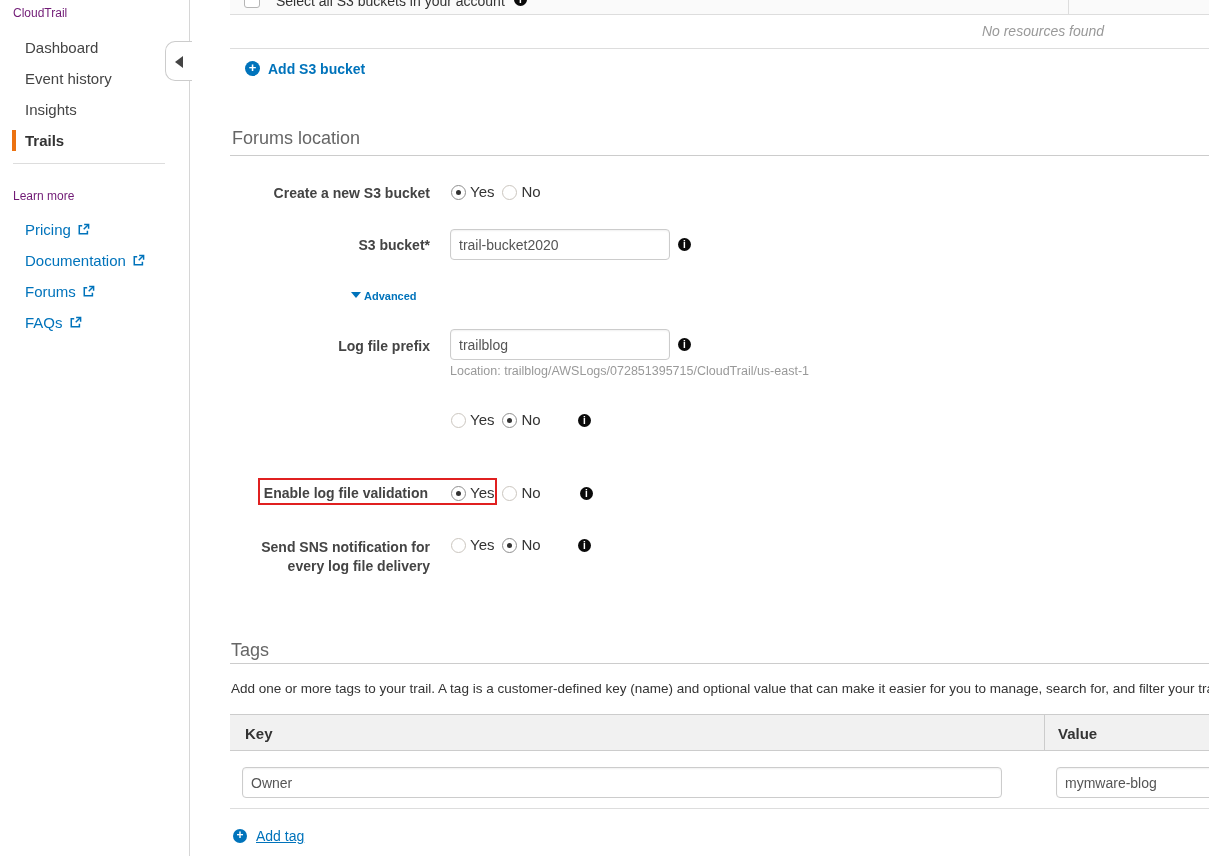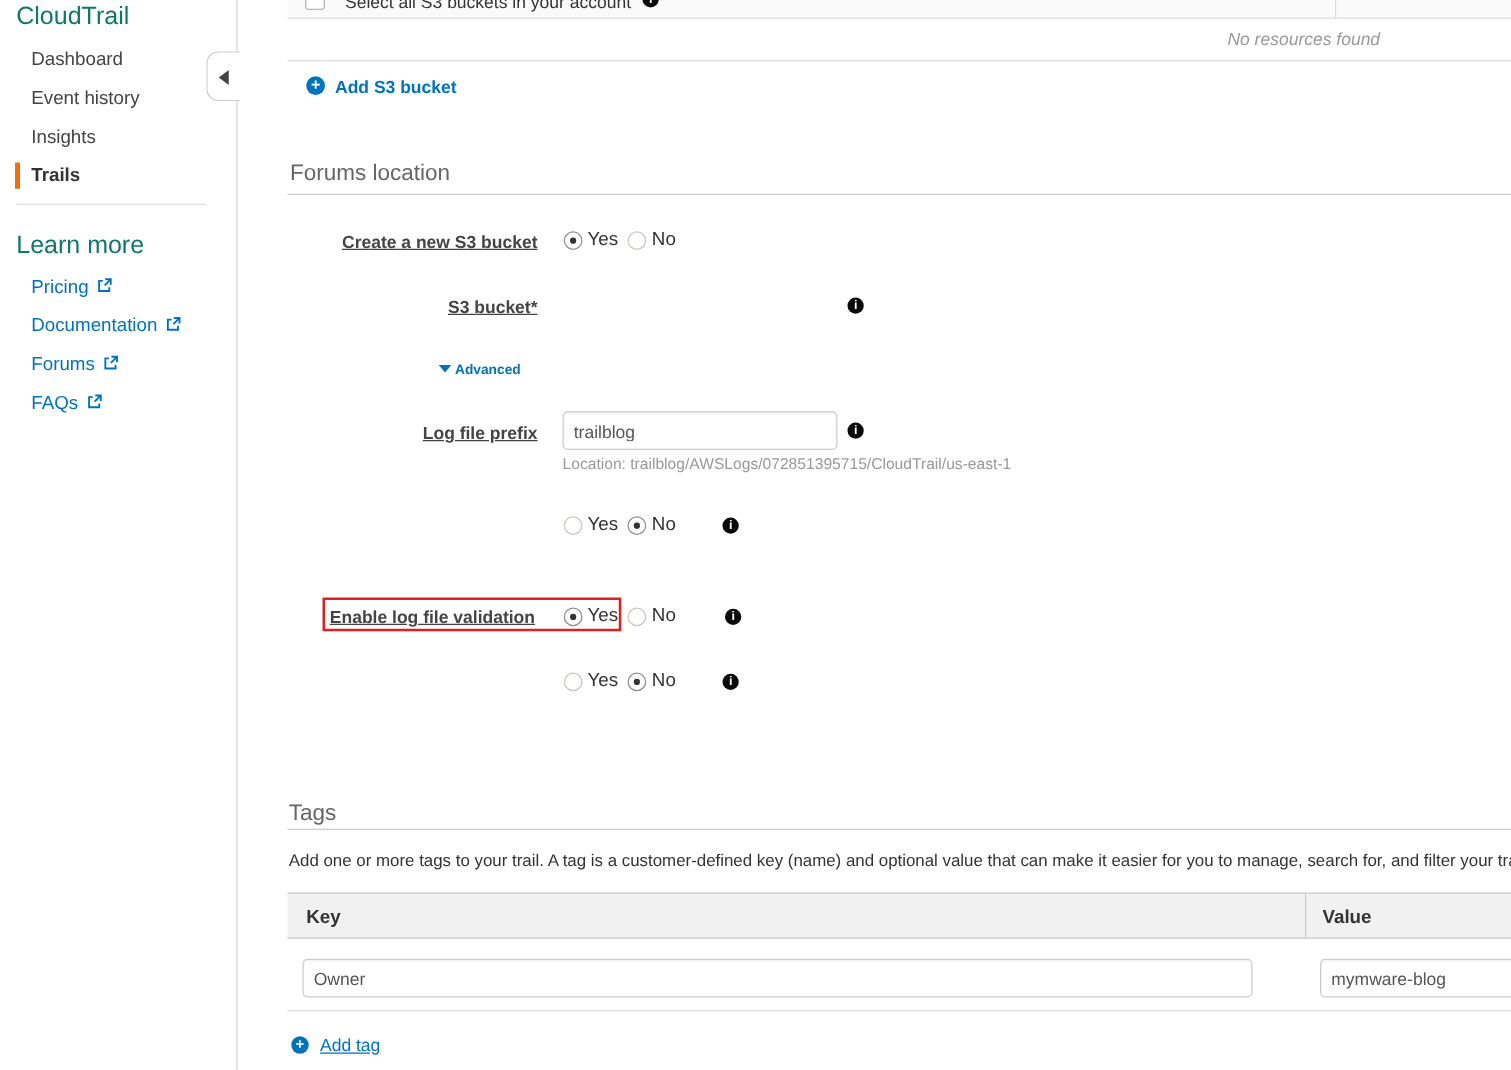--- a/index.html
+++ b/index.html
@@ -2,21 +2,21 @@
 <html><head>
 <meta charset="utf-8">
 <style>
   * { margin:0; padding:0; box-sizing:border-box; }
   html,body { width:1209px; height:856px; }
   body { font-family:"Liberation Sans", sans-serif; background:#fff; }
   .page { position:relative; width:1209px; height:856px; overflow:hidden; background:#fff; }
 
   
   .sidebar { position:absolute; left:0; top:0; width:190px; height:856px; background:#fff; border-right:1px solid #d6d6d6; }
-  .side-header { position:absolute; left:13px; font-size:20px; color:#0f766e; line-height:19px; white-space:nowrap; }
+  .side-header { position:absolute; left:13px; font-size:12px; color:#701a75; line-height:19px; white-space:nowrap; }
   .side-item { position:absolute; left:25px; font-size:15px; color:#444; line-height:18px; white-space:nowrap; cursor:pointer; }
   .side-item.active { font-weight:bold; color:#333; }
   .active-bar { position:absolute; left:12px; width:4px; height:21px; background:#ec7211; }
   .side-divider { position:absolute; left:13px; width:152px; height:1px; background:#ddd; }
   .side-link { position:absolute; left:25px; font-size:15px; color:#0073bb; line-height:18px; white-space:nowrap; cursor:pointer; }
   .ext-icon { display:inline-block; vertical-align:-1px; margin-left:6px; }
 
   
   .collapse-tab { position:absolute; left:165px; top:41px; width:27px; height:40px; background:#fff;
                   border:1px solid #ccc; border-right:none; border-radius:10px 0 0 10px; z-index:3; cursor:pointer; }
@@ -25,21 +25,21 @@
 
   
   .hline { position:absolute; height:1px; background:#ddd; }
   .vline { position:absolute; width:1px; background:#ddd; }
   .heading { position:absolute; font-size:18px; color:#666; line-height:19px; white-space:nowrap; }
 
   .txt-input { position:absolute; height:31px; border:1px solid #ccc; border-radius:4px; background:#fff;
                padding:0 8px; font-family:"Liberation Sans", sans-serif; font-size:14px; color:#555;
                box-shadow:inset 0 1px 2px rgba(0,0,0,0.06); outline:none; }
 
-  .form-label { position:absolute; text-align:right; font-size:14px; font-weight:bold; color:#444; line-height:19px;text-decoration:underline; }
+  .form-label { position:absolute; text-align:right; font-size:14px; font-weight:bold; color:#444; line-height:19px; }
 
   .radio-group { position:absolute; display:flex; align-items:center; height:18px; }
   .radio { position:relative; width:15px; height:15px; border:1px solid #cbc6bf; border-radius:50%; background:#fff; margin-right:4px; cursor:pointer; flex:none; }
   .radio.selected { border-color:#8f8f8f; }
   .radio.selected::after { content:""; position:absolute; left:4px; top:4px; width:5px; height:5px; border-radius:50%; background:#333; }
   .radio-label { font-size:15px; color:#333; line-height:18px; }
   .radio-label.first { margin-right:8px; }
 
   .info-icon { position:absolute; width:13px; height:13px; border-radius:50%; background:#0a0a0a; color:#fff;
                font-size:10px; font-weight:bold; text-align:center; line-height:13px; cursor:pointer; }
@@ -127,20 +127,21 @@
 
   <div class="form-label" style="left:230px; top:184px; width:200px;">Create a new S3 bucket</div>
   <div class="radio-group" style="left:451px; top:183px;">
     <span class="radio selected"></span>
     <span class="radio-label first">Yes</span>
     <span class="radio"></span>
     <span class="radio-label">No</span>
   </div>
 
   <div class="form-label" style="left:230px; top:236px; width:200px;">S3 bucket*</div>
+  <input class="txt-input" style="left: 450px; top: 229px; width: 220px;" value="trail-bucket2020">
   <span class="info-icon" style="left:678px; top:238px;">i</span>
 
   <span class="caret-down" style="left:351px; top:292px; border-top-color:#0073bb;"></span>
   <div class="action-link" style="left:364px; top:288px; font-size:11px;">Advanced</div>
 
   <div class="form-label" style="left:230px; top:337px; width:200px;">Log file prefix</div>
   <input class="txt-input" style="left: 450px; top: 329px; width: 220px;" value="trailblog">
   <span class="info-icon" style="left:678px; top:338px;">i</span>
   <div class="hint" style="left:450px; top:364px;">Location: trailblog/AWSLogs/072851395715/CloudTrail/us-east-1</div>
 
@@ -155,20 +156,21 @@
   <div class="red-box"></div>
   <div class="form-label" style="left:230px; top:484px; width:198px;">Enable log file validation</div>
   <div class="radio-group" style="left:451px; top:484px;">
     <span class="radio selected"></span>
     <span class="radio-label first">Yes</span>
     <span class="radio"></span>
     <span class="radio-label">No</span>
   </div>
   <span class="info-icon" style="left:580px; top:487px;">i</span>
 
+  <div class="form-label" style="left:250px; top:538px; width:180px;">Send SNS notification for every log file delivery</div>
   <div class="radio-group" style="left:451px; top:536px;">
     <span class="radio"></span>
     <span class="radio-label first">Yes</span>
     <span class="radio selected"></span>
     <span class="radio-label">No</span>
   </div>
   <span class="info-icon" style="left:578px; top:539px;">i</span>
 
   <div class="heading" style="left:231px; top:641px;text-align:center;">Tags</div>
   <div class="hline" style="left:230px; top:663px; width:979px; background:#ccc;"></div>

